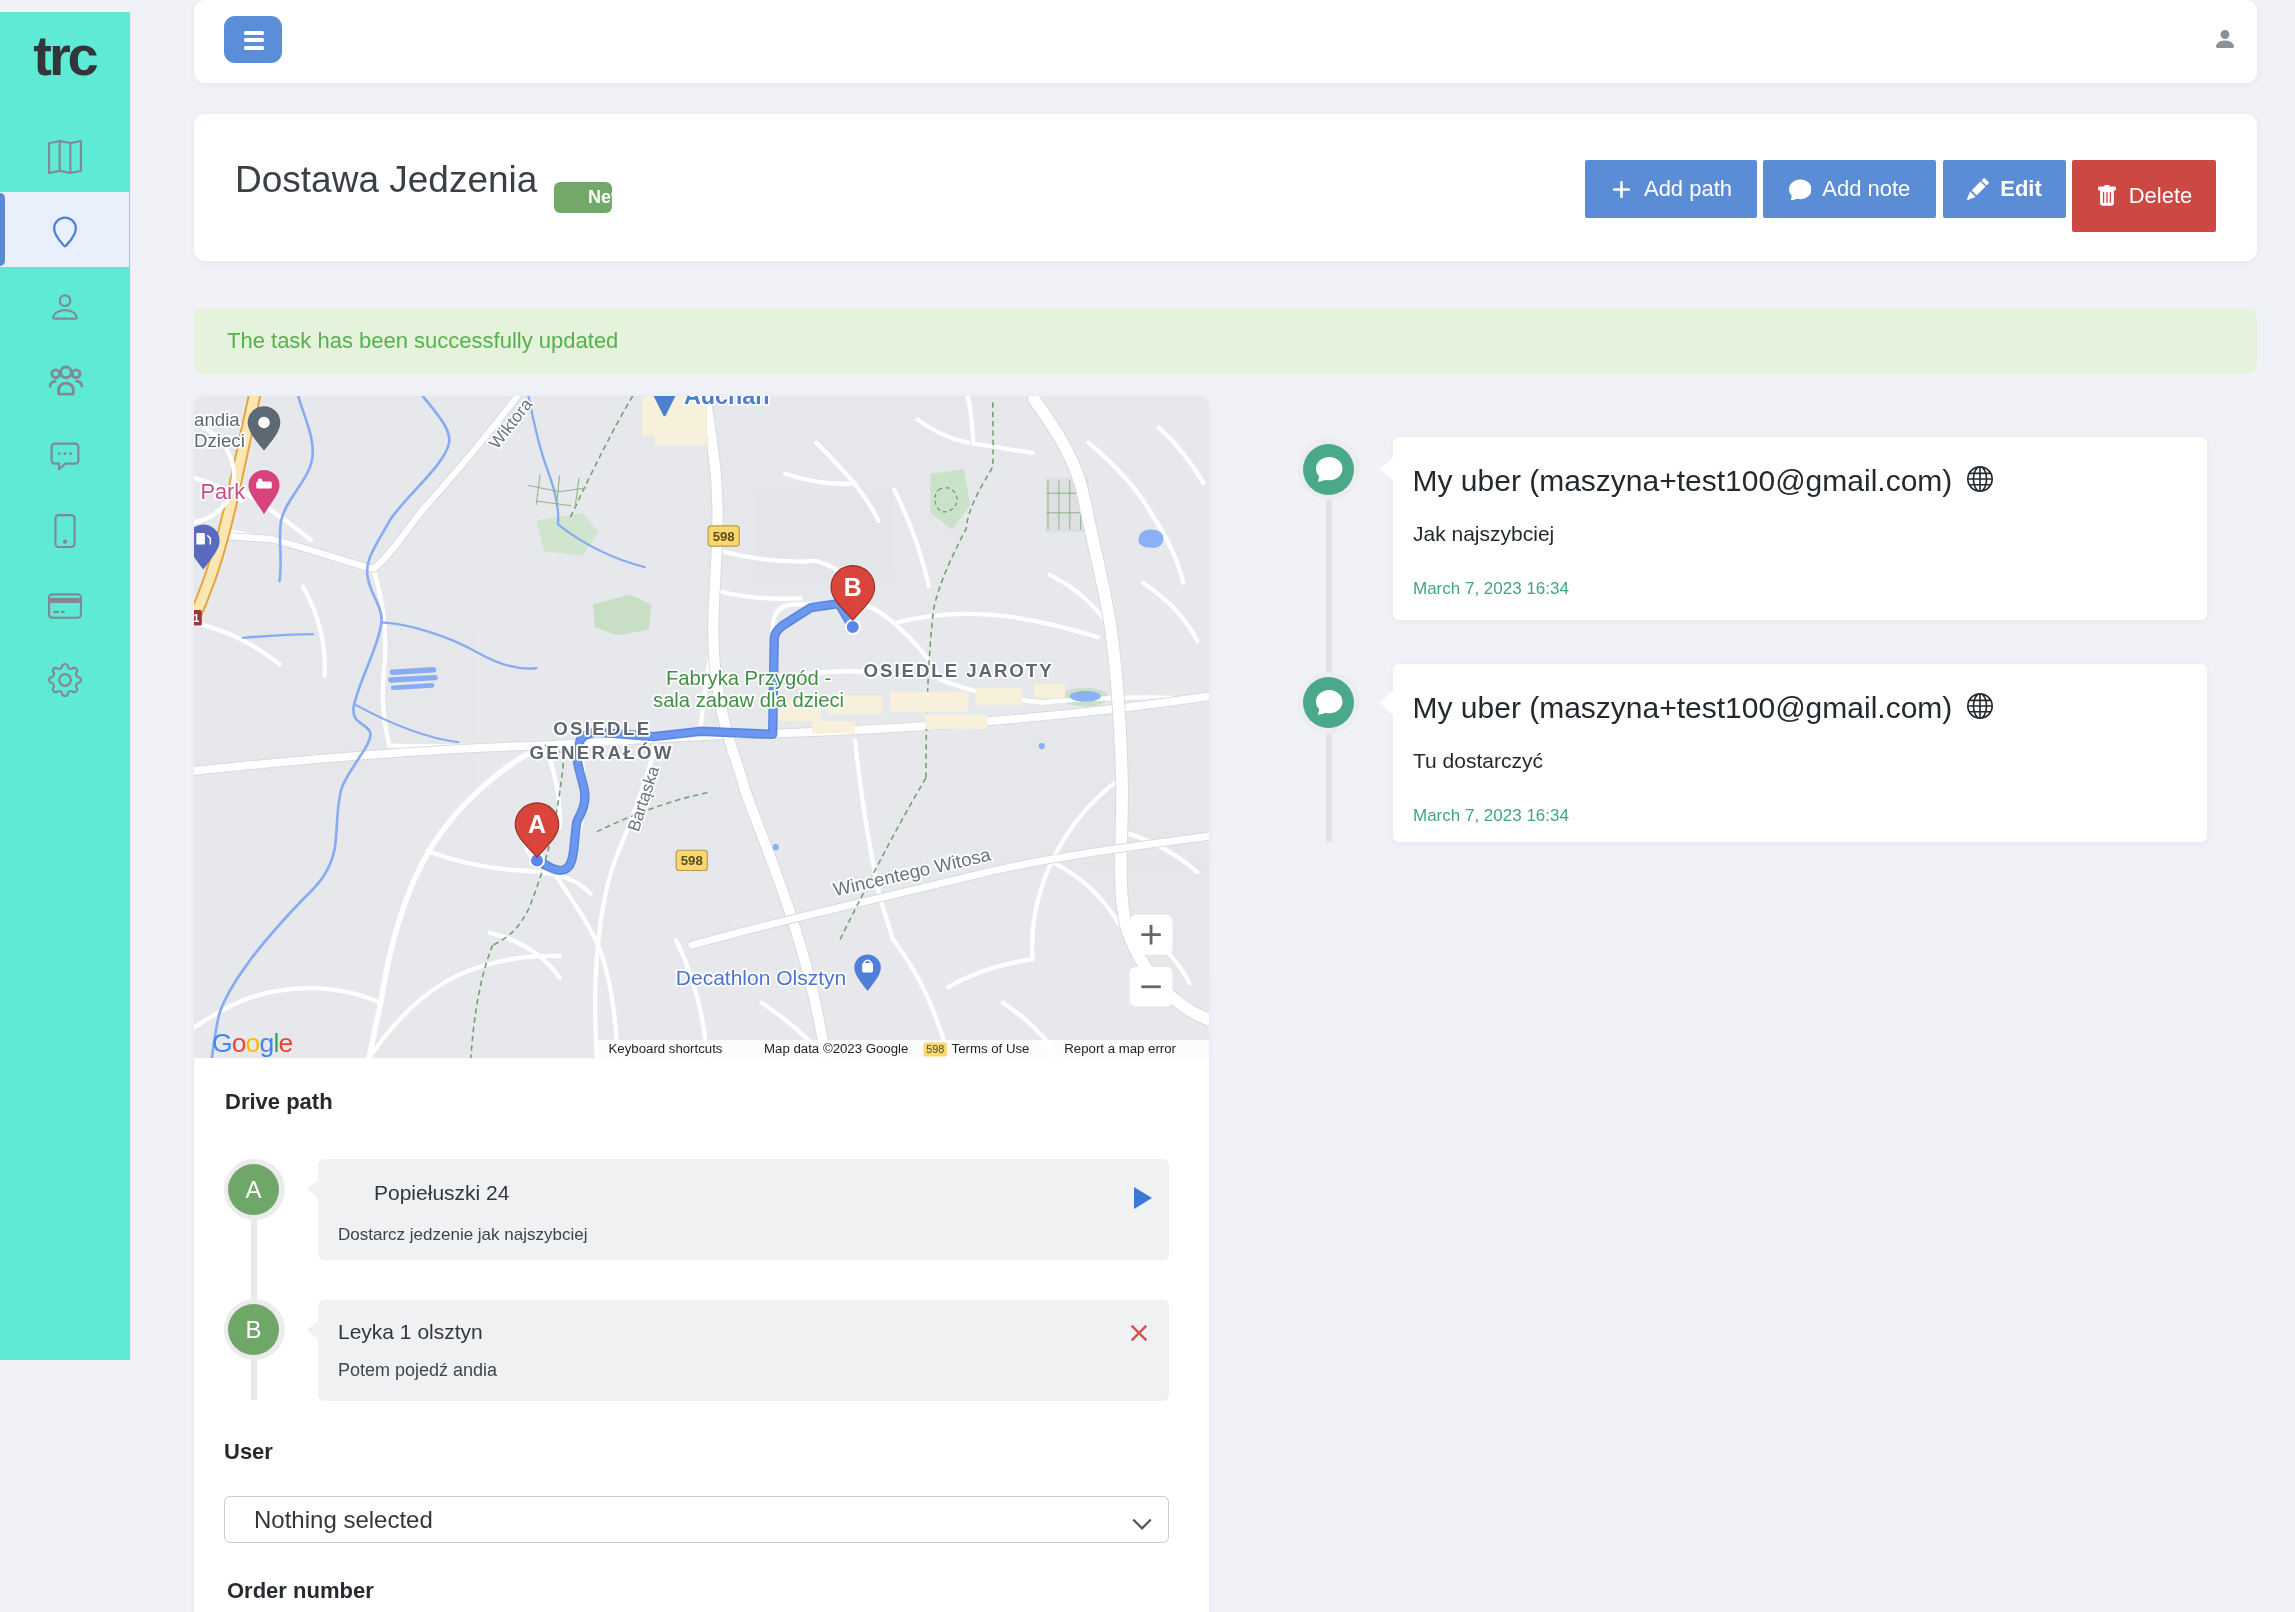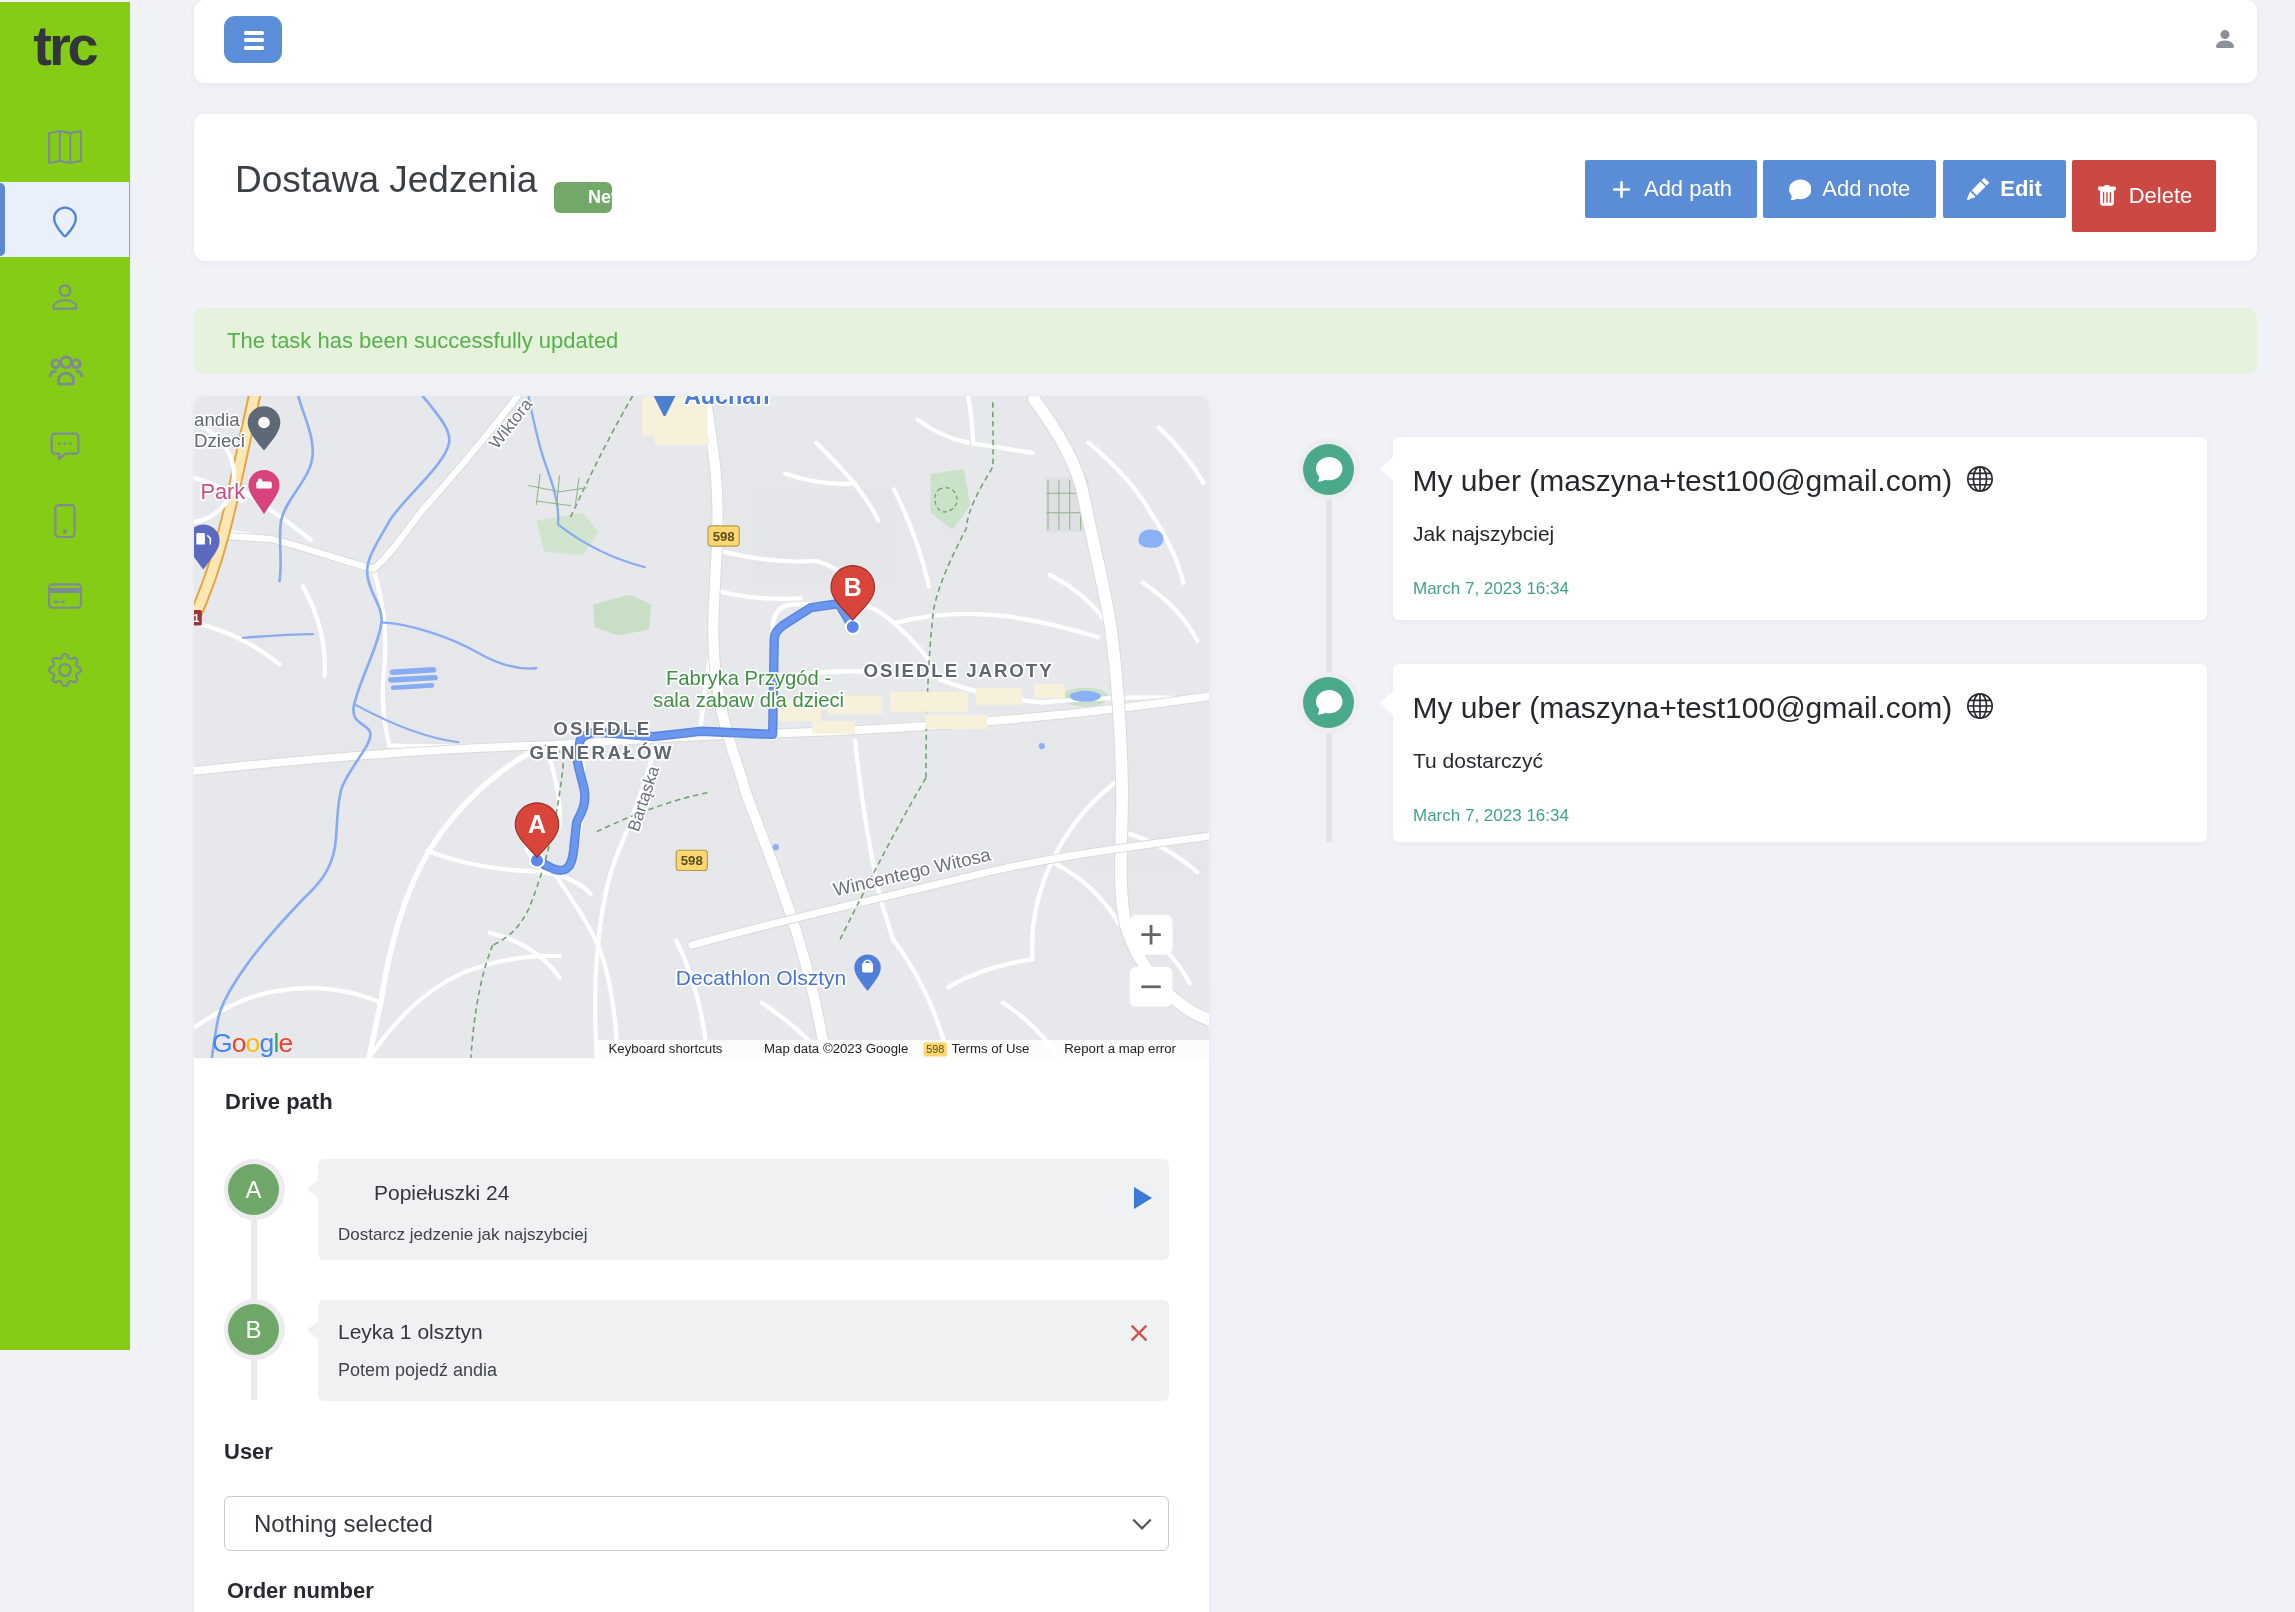--- a/index.html
+++ b/index.html
@@ -8,21 +8,21 @@
 .abs{position:absolute;}
 .card{position:absolute;background:#fff;border-radius:11px;box-shadow:0 1.6px 6.2px rgba(40,50,70,0.05);}
 .btn{position:absolute;border-radius:2px;color:#fff;font-size:22px;display:flex;align-items:center;justify-content:center;gap:11px;}
 .btn-blue{background:#5a8dd5;}
 .btn-red{background:#cc4842;}
 .navicon{position:absolute;left:48px;width:34px;height:34px;}
 </style>
 </head>
 <body>
 
-<div class="abs" style="left:0;top:2px;width:131px;height:1348px;background:#84cc16;border-right:1.6px solid #e7eaee;">
+<div class="abs" style="left:0;top:12px;width:131px;height:1348px;background:#5eead4;border-right:1.6px solid #e7eaee;">
   <div class="abs" style="left:0;top:11px;width:129px;text-align:center;font-size:56px;font-weight:bold;color:#323539;letter-spacing:-3.1px;">trc</div>
 
   <div class="abs" style="left:0;top:180px;width:129px;height:75px;background:#e9effb;"></div>
   <div class="abs" style="left:-4.7px;top:181px;width:9.3px;height:73px;background:#5b8ad0;border-radius:4.7px;"></div>
 
   <svg class="navicon" style="top:128px;" viewBox="0 0 16 16" fill="#7e8a95">
       <path d="M15.817.113A.5.5 0 0 1 16 .5v14a.5.5 0 0 1-.402.49l-5 1a.5.5 0 0 1-.196 0L5.5 15.01l-4.902.98A.5.5 0 0 1 0 15.5v-14a.5.5 0 0 1 .402-.49l5-1a.5.5 0 0 1 .196 0L10.5.99l4.902-.98a.5.5 0 0 1 .415.103zM10 1.91l-4-.8v12.98l4 .8V1.91zm1 12.98 4-.8V1.11l-4 .8v12.98zm-6-.8V1.11l-4 .8v12.98l4-.8z"></path>
     </svg>
 
   <svg class="navicon" style="top:203px;" viewBox="0 0 16 16" fill="none" stroke="#4f83d4" stroke-width="1.1">
@@ -306,21 +306,21 @@
 
   <div class="abs" style="left:124px;top:904px;width:851px;height:101px;background:#f0f1f3;border-radius:6.2px;"></div>
   <div class="abs" style="left:113px;top:925px;width:0;height:0;border-top:9.3px solid transparent;border-bottom:9.3px solid transparent;border-right:11px solid #f0f1f3;"></div>
   <div class="abs" style="left:144px;top:924px;font-size:21px;color:#33373c;">Leyka 1 olsztyn</div>
   <div class="abs" style="left:144px;top:964px;font-size:18px;color:#3f444a;">Potem pojedź andia</div>
   <svg class="abs" style="left:935px;top:927px;width:20px;height:20px;" viewBox="0 0 16 16" fill="#d25353">
       <path d="M2.8 1.4 8 6.6l5.2-5.2 1.4 1.4L9.4 8l5.2 5.2-1.4 1.4L8 9.4l-5.2 5.2-1.4-1.4L6.6 8 1.4 2.8z"></path>
     </svg>
 
   <div class="abs" style="left:30px;top:1043px;font-size:22px;font-weight:bold;color:#26292e;">User</div>
-  <div class="abs" style="left:30px;top:1100px;width:945px;height:55px;border:1.6px solid #c6ccd2;border-radius:6.2px;background:#fff;display:flex;align-items:center;">
+  <div class="abs" style="left:30px;top:1100px;width:945px;height:47px;border:1.6px solid #c6ccd2;border-radius:6.2px;background:#fff;display:flex;align-items:center;">
     <span style="margin-left:29px;font-size:24px;color:#33373c;">Nothing selected</span>
   </div>
   <svg class="abs" style="left:938px;top:1121px;width:20px;height:14px;" viewBox="0 0 16 10" fill="none" stroke="#555" stroke-width="1.7">
       <path d="M1 1.5 8 8.5 15 1.5"></path>
     </svg>
 
   <div class="abs" style="left:33px;top:1182px;font-size:22px;font-weight:bold;color:#26292e;">Order number</div>
 </div>
 
 <div class="abs" style="left:1326px;top:470px;width:6.2px;height:372px;background:#e3e3e6;"></div>

